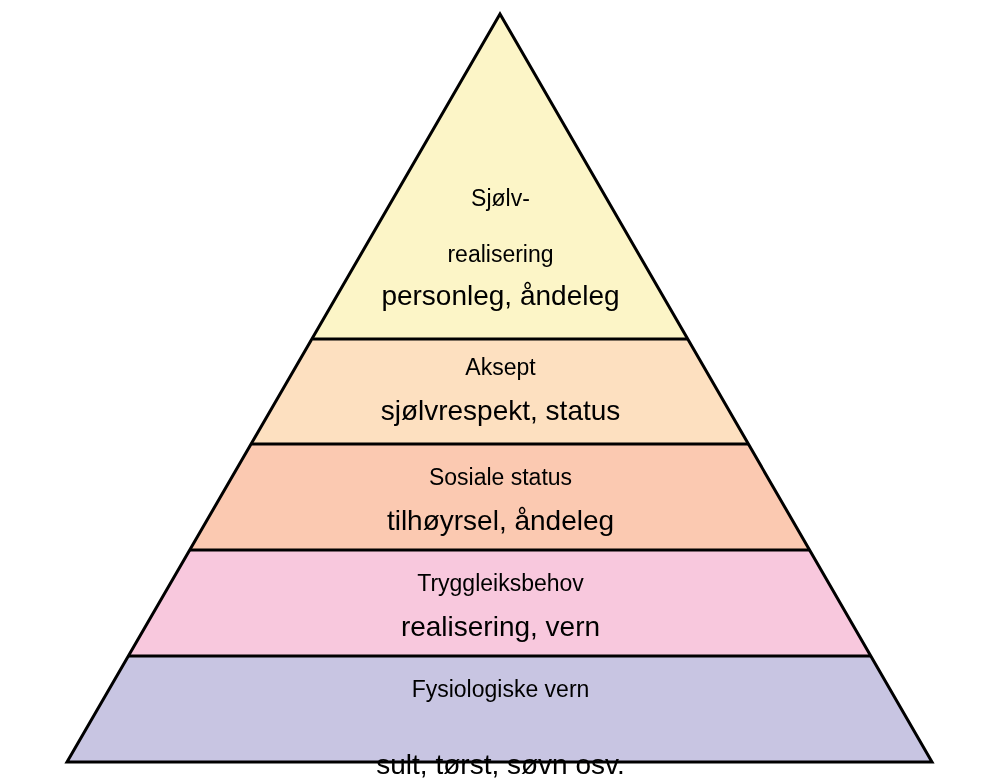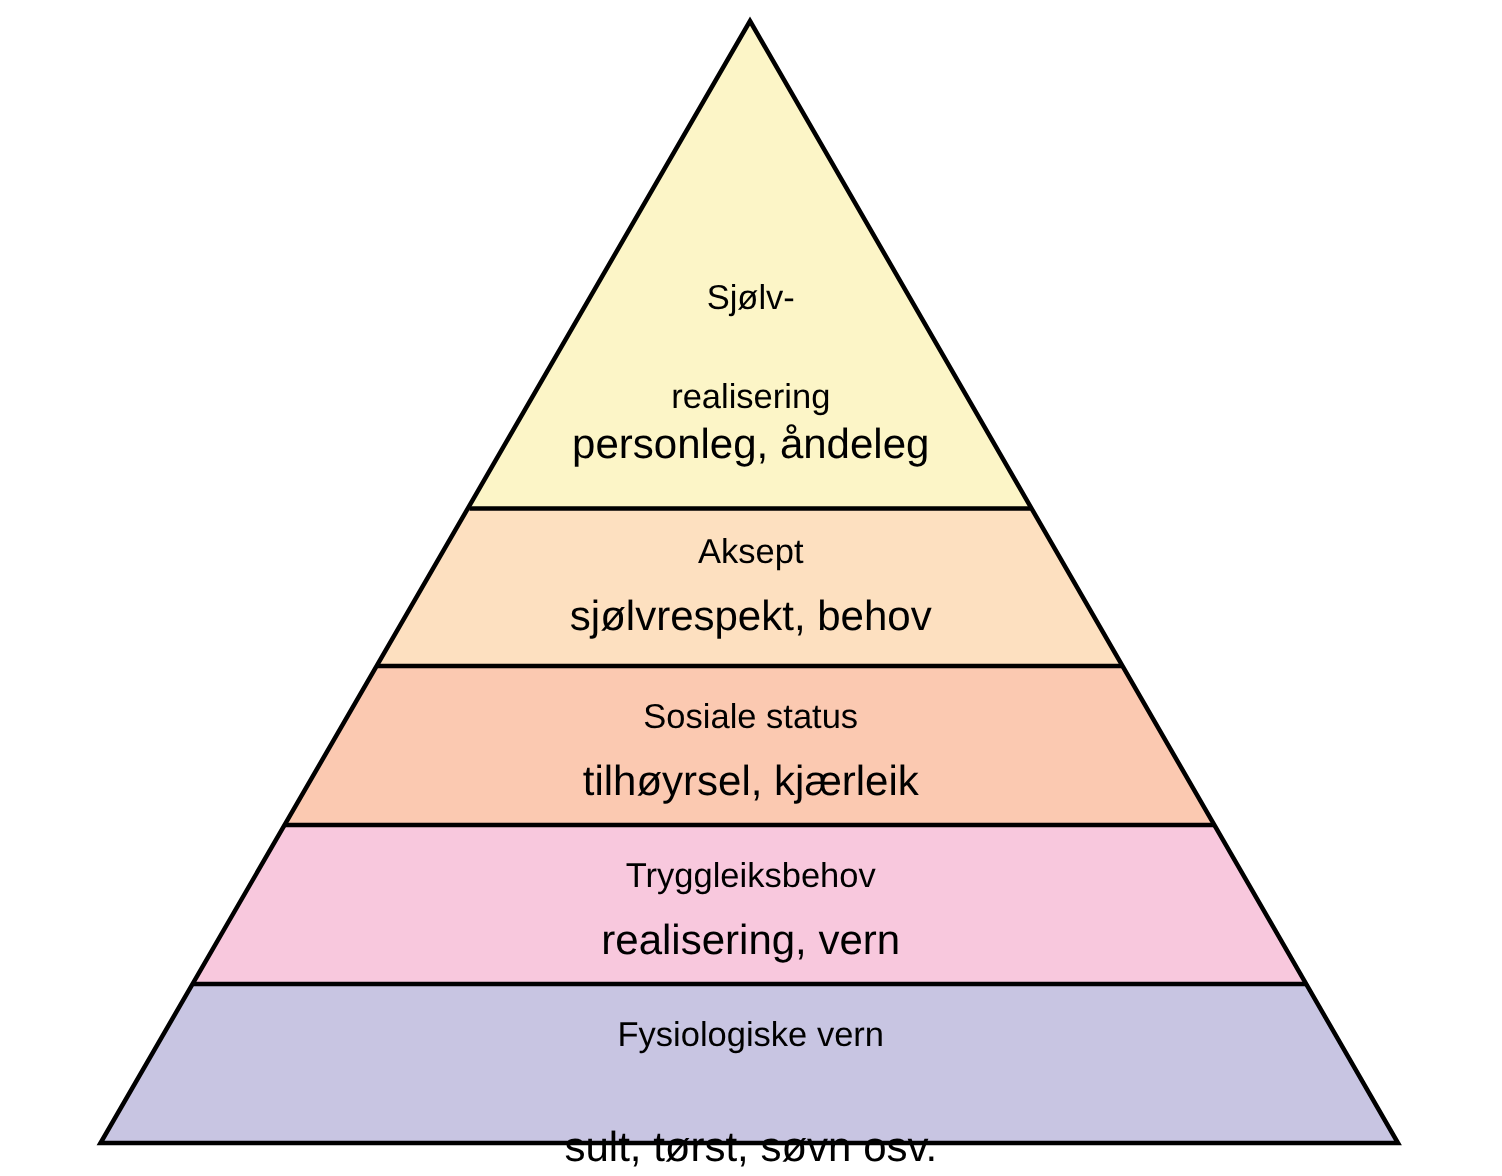--- a/index.html
+++ b/index.html
@@ -22,26 +22,26 @@
   <g stroke="#000" stroke-width="3" fill="none">
     <polygon points="500,14 932,762 67,762" stroke-linejoin="miter"></polygon>
     <line x1="313" y1="339" x2="687" y2="339"></line>
     <line x1="252" y1="444" x2="748" y2="444"></line>
     <line x1="190" y1="550" x2="810" y2="550"></line>
     <line x1="129" y1="656" x2="871" y2="656"></line>
   </g>
 </svg>
 
 <div class="lbl title" style="top:176px">Sjølv-</div>
-<div class="lbl title" style="top:242px">realisering</div>
+<div class="lbl title" style="top:232px">realisering</div>
 <div class="lbl sub" style="top:278px">personleg, åndeleg</div>
 
 <div class="lbl title" style="top:345px">Aksept</div>
-<div class="lbl sub" style="top:393px">sjølvrespekt, behov</div>
+<div class="lbl sub" style="top:393px">sjølvrespekt, status</div>
 
 <div class="lbl title" style="top:455px">Sosiale status</div>
-<div class="lbl sub" style="top:503px">tilhøyrsel, kjærleik</div>
+<div class="lbl sub" style="top:503px">tilhøyrsel, åndeleg</div>
 
 <div class="lbl title" style="top:561px">Tryggleiksbehov</div>
 <div class="lbl sub" style="top:609px">realisering, vern</div>
 
 <div class="lbl title" style="top:667px">Fysiologiske vern</div>
 <div class="lbl sub" style="top:747px">sult, tørst, søvn osv.</div>
 
 </body></html>

